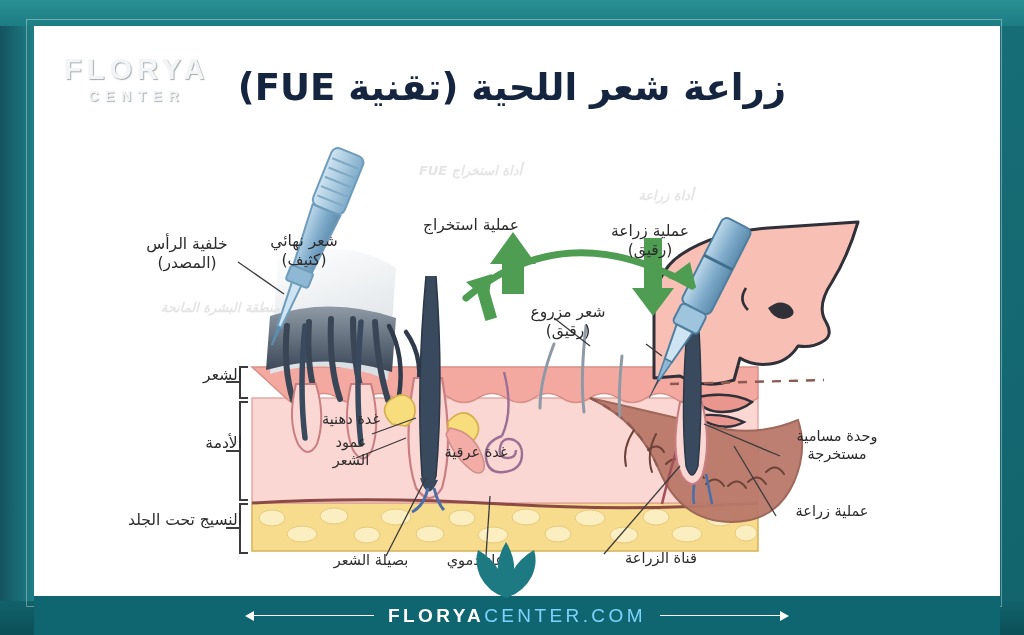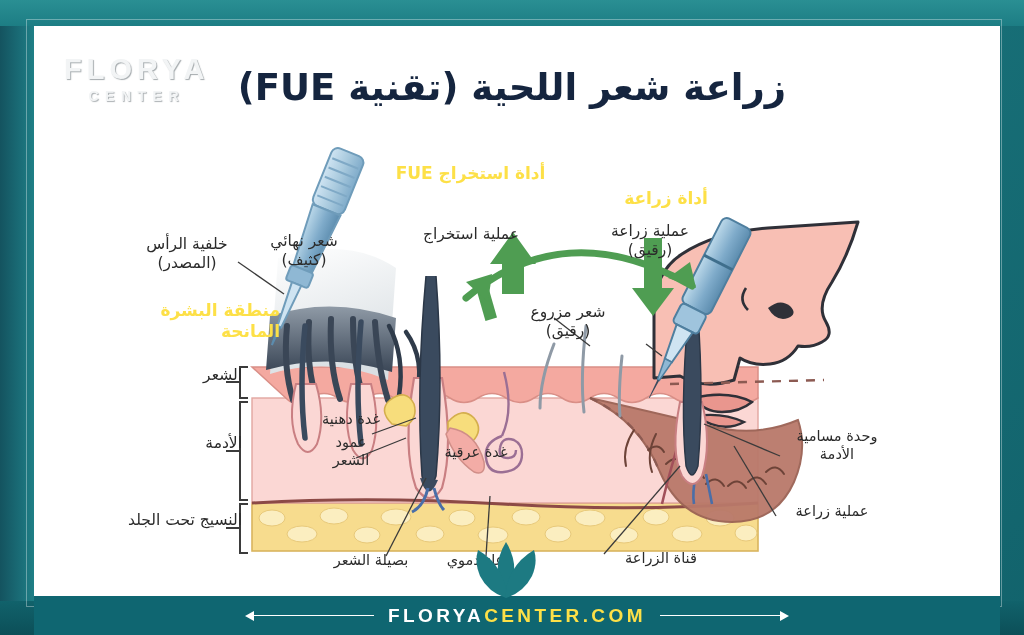--- a/index.html
+++ b/index.html
@@ -37,37 +37,37 @@
       font-size:37px;font-weight:700;color:#15253f;z-index:30;
       font-family:"DejaVu Sans",sans-serif;direction:rtl;}
   .dotgrid{position:absolute;z-index:5;}
 
   
   .footer{position:absolute;left:34px;bottom:0;width:966px;height:39px;
       background:#0f6671;display:flex;align-items:center;justify-content:center;gap:14px;}
   .footer .url{font-family:"Liberation Sans",sans-serif;font-size:19px;
       letter-spacing:3.4px;color:#ffffff;direction:ltr;}
   .footer .url b{font-weight:700;}
-  .footer .url span{font-weight:700;color:#fde047;}
+  .footer .url span{font-weight:400;color:#7dd3fc;}
   .arrow-line{display:flex;align-items:center;direction:ltr;}
   .arrow-line .ln{width:120px;height:1.5px;background:#ffffff;}
   .arrow-line .tri{width:0;height:0;border-top:5px solid transparent;
       border-bottom:5px solid transparent;}
   .arrow-r .tri{border-left:9px solid #ffffff;}
   .arrow-l .tri{border-right:9px solid #ffffff;}
 
   
   svg.art{position:absolute;left:34px;top:26px;width:966px;height:570px;z-index:10;}
 
   
   .lbl{position:absolute;z-index:25;direction:rtl;color:#2b2b2b;
       font-family:"DejaVu Sans",sans-serif;line-height:1.22;}
   .lbl.sm{font-size:14.5px;}
   .lbl.md{font-size:15.5px;}
-  .lbl.bold{font-weight:700;color:#fde047;font-size:17px;}
+  .lbl.bold{font-weight:700;color:#e5e5e5;font-size:13px;font-style:italic;}
   .lbl.teal{font-weight:700;color:#0d6c74;font-size:16.5px;}
   .lbl.ctr{text-align:center;}
   .lbl.rt{text-align:right;}
 </style>
 </head>
 <body>
 
 <div id="root">
 
   <div class="frame-outer"></div>
@@ -299,33 +299,33 @@
   <div class="lbl bold rt" style="left:115px;top:300px;width:165px;">منطقة البشرة المانحة</div>
 
   <div class="lbl md ctr" style="left:258px;top:232px;width:92px;white-space:pre-line;">شعر نهائي
 (كثيف)</div>
 
   <div class="lbl md ctr" style="left:132px;top:235px;width:110px;white-space:pre-line;">خلفية الرأس
 (المصدر)</div>
 
   <div class="lbl bold ctr" style="left:388px;top:163px;width:165px;">أداة استخراج FUE</div>
 
-  <div class="lbl md ctr" style="left:410px;top:225px;width:122px;">عملية استخراج</div>
+  <div class="lbl md ctr" style="left:410px;top:216px;width:122px;">عملية استخراج</div>
 
   <div class="lbl bold ctr" style="left:612px;top:188px;width:108px;">أداة زراعة</div>
 
   <div class="lbl md ctr" style="left:600px;top:222px;width:100px;white-space:pre-line;">عملية زراعة
 (رقيق)</div>
 
   <div class="lbl md ctr" style="left:522px;top:303px;width:92px;white-space:pre-line;">شعر مزروع
 (رقيق)</div>
 
 
   <div class="lbl sm ctr" style="left:772px;top:428px;width:130px;white-space:pre-line;">وحدة مسامية
-الأدمة</div>
+مستخرجة</div>
 
   <div class="lbl sm ctr" style="left:776px;top:503px;width:112px;">عملية زراعة</div>
 
   <div class="lbl sm ctr" style="left:608px;top:550px;width:106px;">قناة الزراعة</div>
 
   <div class="lbl md rt" style="left:180px;top:366px;width:62px;">الشعر</div>
 
   <div class="lbl md rt" style="left:178px;top:434px;width:64px;">الأدمة</div>
 
   <div class="lbl md rt" style="left:122px;top:511px;width:120px;">النسيج تحت الجلد</div>

